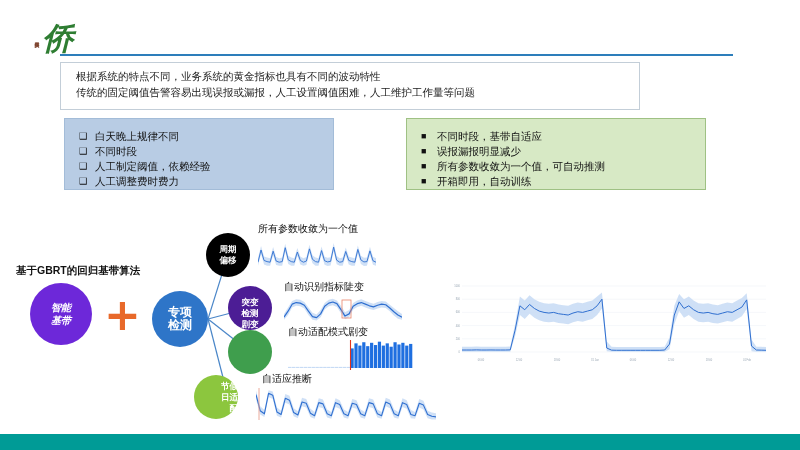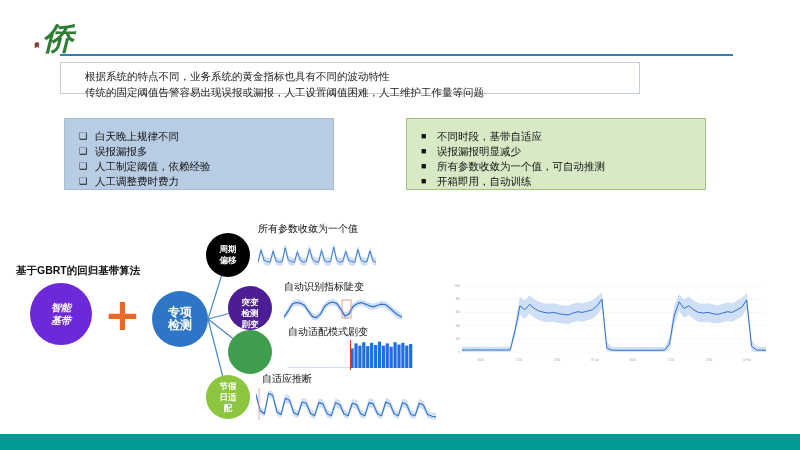--- a/index.html
+++ b/index.html
@@ -47,24 +47,24 @@
   }
   #title-rule {
     position: absolute; left: 60px; top: 54px;
     width: 673px; height: 2px;
     background: #2d7ebb;
   }
 
   
   #intro {
     position: absolute; left: 60px; top: 62px;
-    width: 580px; height: 32px;
+    width: 580px; height: 48px;
     border: 1px solid #c3ced8;
     background: #ffffff;
-    padding: 5px 24px;
+    padding: 5px 15px;
   }
   #intro .line {
     font-size: 10.5px; color: #1a1a1a;
     line-height: 16px; white-space: nowrap;
   }
 
   
   .cmpbox {
     position: absolute;
     padding: 10px 14px;
@@ -134,21 +134,21 @@
     border-radius: 50%;
     display: flex; flex-direction: column;
     align-items: center; justify-content: center;
     color: #ffffff; font-weight: bold;
     font-size: 8.5px; line-height: 11px;
     text-align: center;
   }
   #branch-0 { left: 206px; top: 233px; width: 44px; height: 44px; background: #3bbfc4; }
   #branch-1 { left: 228px; top: 286px; width: 44px; height: 44px; background: #3fae6e; }
   #branch-2 { left: 228px; top: 330px; width: 44px; height: 44px; background: #3f9e4d; gap: 45px; }
-  #branch-3 { left: 206px; top: 375px; width: 44px; height: 44px; background: #8cc63e; }
+  #branch-3 { left: 194px; top: 375px; width: 44px; height: 44px; background: #8cc63e; align-items: flex-end; }
 
   #connectors { position: absolute; left: 0; top: 0; width: 800px; height: 450px; pointer-events: none; }
 
   .mini-caption {
     position: absolute;
     font-size: 10px; color: #111;
     white-space: nowrap;
   }
   .mini-chart { position: absolute; }
 
@@ -184,21 +184,21 @@
     <div class="line">传统的固定阈值告警容易出现误报或漏报，人工设置阈值困难，人工维护工作量等问题</div>
   </div>
 
   <div class="cmpbox" id="box-problems">
     <div class="bullet-row">
       <span class="bullet-mark">❑</span>
       <span>白天晚上规律不同</span>
     </div>
     <div class="bullet-row">
       <span class="bullet-mark">❑</span>
-      <span>误报漏报多</span>
+      <span>不同时段</span>
     </div>
     <div class="bullet-row">
       <span class="bullet-mark">❑</span>
       <span>人工制定阈值，依赖经验</span>
     </div>
     <div class="bullet-row">
       <span class="bullet-mark">❑</span>
       <span>人工调整费时费力</span>
     </div>
   </div>

